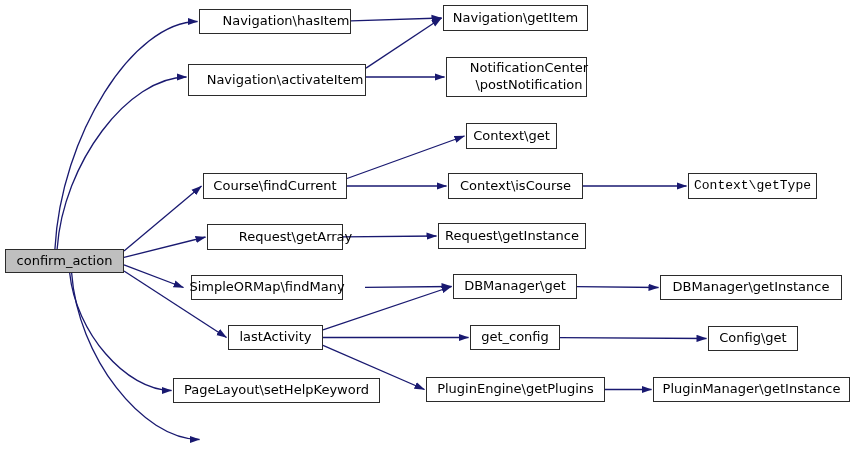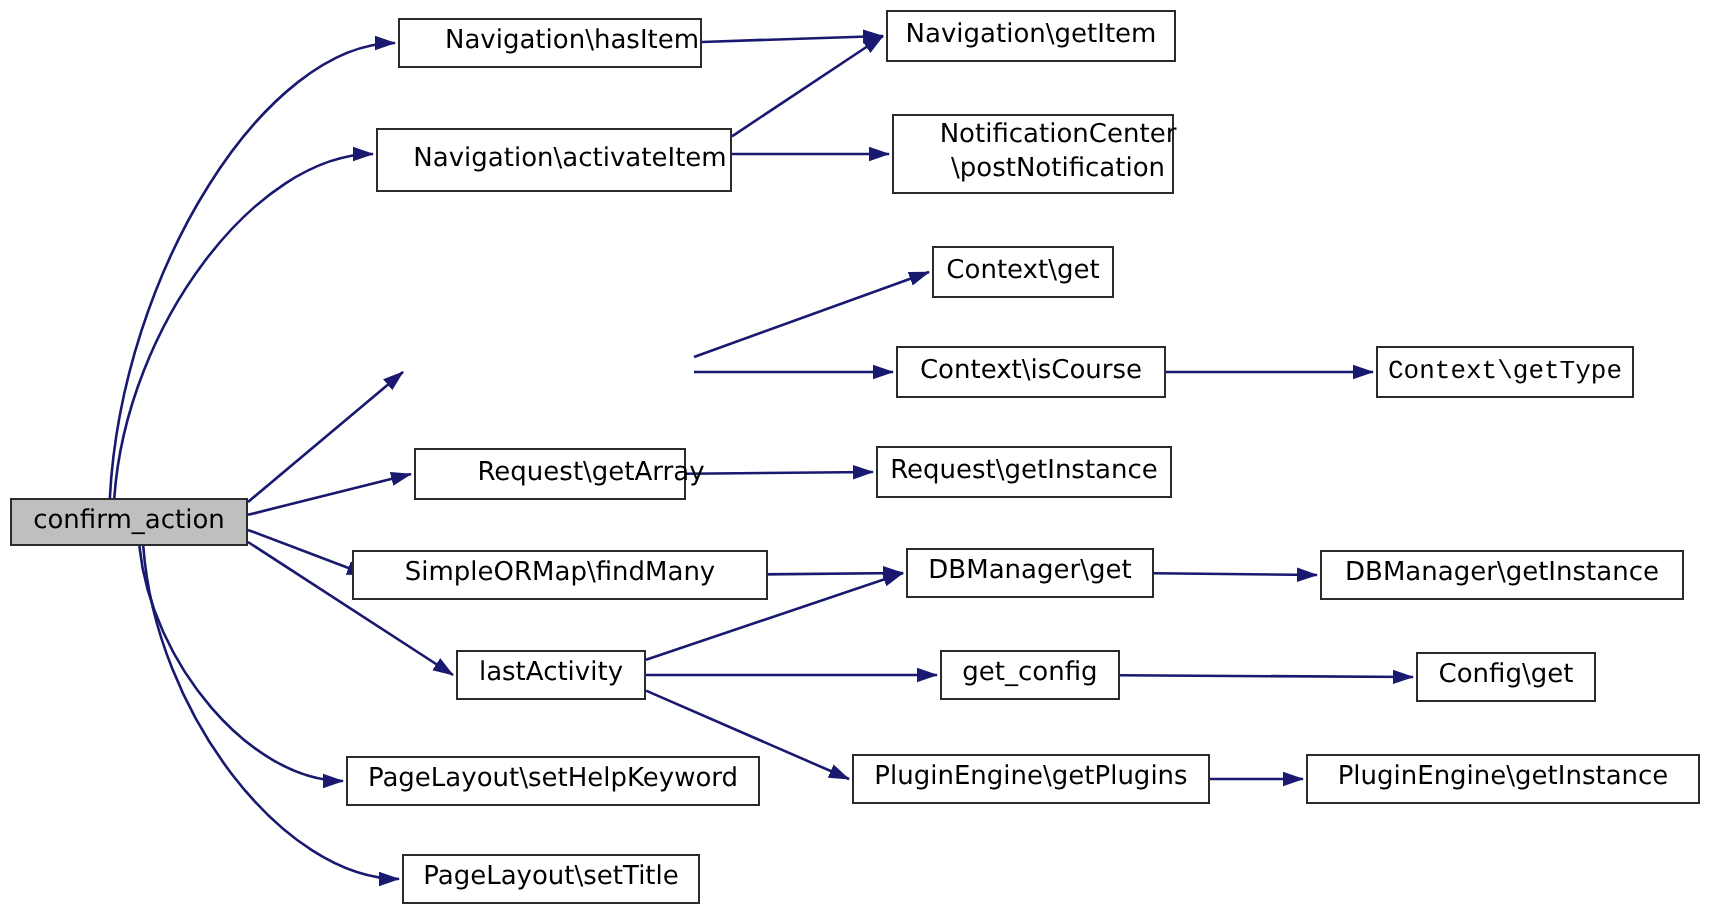--- a/index.html
+++ b/index.html
@@ -85,27 +85,27 @@
       </g>
   </svg>
 
 <div class="node root" style="left: 5px; top: 249px; width: 119px; height: 24px;"><span>confirm_action</span></div>
     <div class="node" style="left: 199px; top: 9px; width: 152px; height: 25px; padding-left: 24px;"><span>Navigation\hasItem</span></div>
     <div class="node" style="left: 443px; top: 5px; width: 145px; height: 26px;"><span>Navigation\getItem</span></div>
     <div class="node" style="left: 188px; top: 64px; width: 178px; height: 32px; padding-left: 18px;"><span>Navigation\activateItem</span></div>
     <div class="node" style="left: 446px; top: 57px; width: 141px; height: 40px; padding-left: 27px;"><span>NotificationCenter
 \postNotification</span></div>
     <div class="node" style="left: 466px; top: 123px; width: 91px; height: 26px;"><span>Context\get</span></div>
+    <div class="node" style="left: 203px; top: 173px; width: 144px; height: 26px;"><span>Course\findCurrent</span></div>
     <div class="node" style="left: 448px; top: 173px; width: 135px; height: 26px;"><span>Context\isCourse</span></div>
     <div class="node" style="left: 688px; top: 173px; width: 129px; height: 26px; font-family: Liberation Mono, monospace;"><span>Context\getType</span></div>
     <div class="node" style="left: 207px; top: 224px; width: 136px; height: 26px; padding-left: 43px;"><span>Request\getArray</span></div>
     <div class="node" style="left: 438px; top: 223px; width: 148px; height: 26px;"><span>Request\getInstance</span></div>
-    <div class="node" style="left: 176px; top: 275px; width: 208px; height: 25px; align-items: center;"><span>SimpleORMap\findMany</span></div>
+    <div class="node" style="left: 191px; top: 275px; width: 152px; height: 25px; align-items: center;"><span>SimpleORMap\findMany</span></div>
     <div class="node" style="left: 453px; top: 274px; width: 124px; height: 25px;"><span>DBManager\get</span></div>
     <div class="node" style="left: 660px; top: 275px; width: 182px; height: 25px;"><span>DBManager\getInstance</span></div>
     <div class="node" style="left: 228px; top: 325px; width: 95px; height: 25px;"><span>lastActivity</span></div>
     <div class="node" style="left: 708px; top: 326px; width: 90px; height: 25px;"><span>Config\get</span></div>
     <div class="node" style="left: 470px; top: 325px; width: 90px; height: 25px;"><span>get_config</span></div>
     <div class="node" style="left: 173px; top: 378px; width: 207px; height: 25px;"><span>PageLayout\setHelpKeyword</span></div>
     <div class="node" style="left: 426px; top: 377px; width: 179px; height: 25px;"><span>PluginEngine\getPlugins</span></div>
-    <div class="node" style="left: 653px; top: 377px; width: 197px; height: 25px;"><span>PluginEngine\getInstance</span></div>
-    <div class="node" style="left: 201px; top: 427px; width: 149px; height: 25px;"><span>PageLayout\setTitle</span></div>
+    <div class="node" style="left: 653px; top: 377px; width: 197px; height: 25px;"><span>PluginManager\getInstance</span></div>
   </div>
 
 </body></html>

